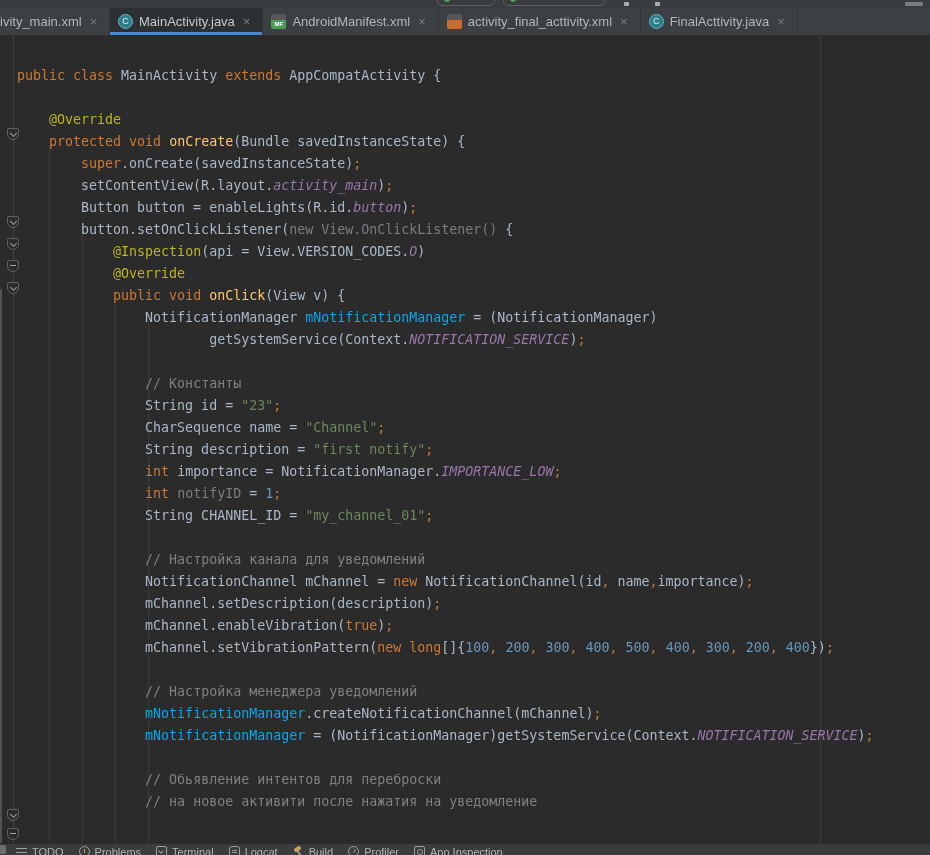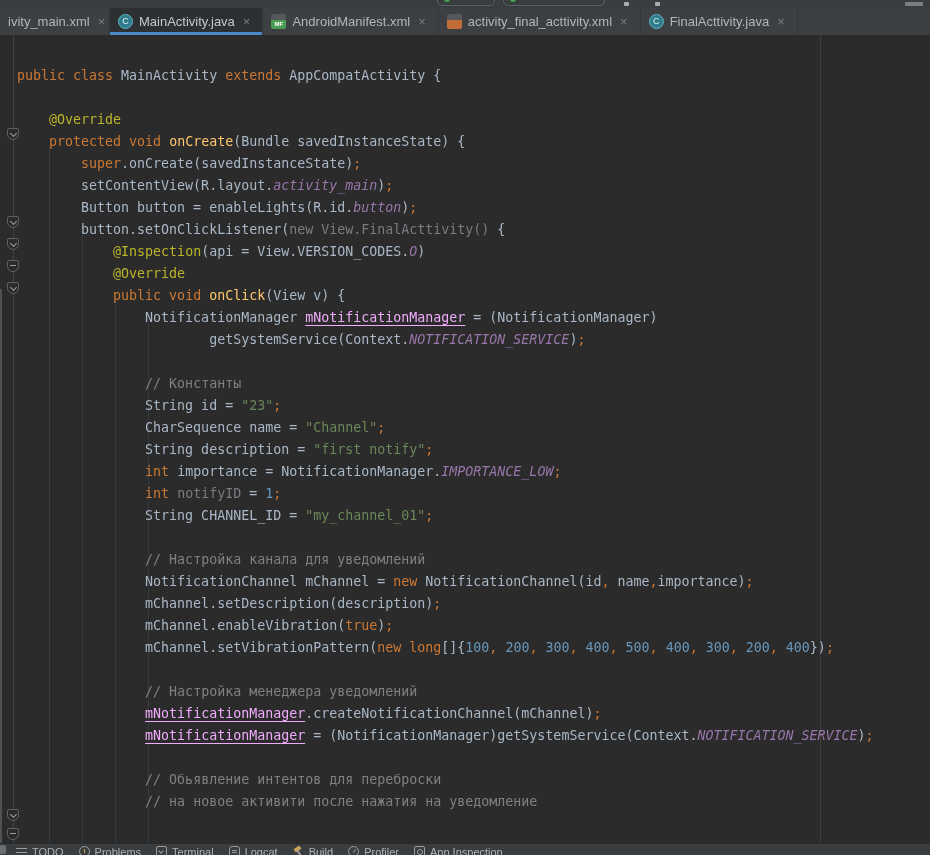--- a/index.html
+++ b/index.html
@@ -58,21 +58,21 @@
     font-family:"DejaVu Sans Mono",monospace;font-size:13.3px}
   .tk-p{color:#A9B7C6}
   .tk-k{color:#CC7832}
   .tk-m{color:#FFC66D}
   .tk-a{color:#BBB529}
   .tk-s{color:#6A8759}
   .tk-n{color:#6897BB}
   .tk-c{color:#808080}
   .tk-f{color:#9876AA;font-style:italic}
   .tk-g{color:#787D82}
-  .tk-u{color:#f0abfc;text-decoration:underline;text-underline-offset:3px}
+  .tk-u{color:#0ea5e9;text-underline-offset:3px}
   .fold-marker{position:absolute;left:7px;width:12px;height:12px;box-sizing:border-box;
     border:1px solid #5E6163;border-radius:2px 2px 6px 6px;background:#2B2B2B;z-index:3}
   .fold-marker.chevron::after{content:"";position:absolute;left:3px;top:2px;width:4px;height:4px;
     border-right:1px solid #9DA0A2;border-bottom:1px solid #9DA0A2;transform:rotate(45deg)}
   .fold-marker.minus::after{content:"";position:absolute;left:2px;top:4px;width:6px;height:1px;background:#9DA0A2}
 
   
   .bottom-bar{position:absolute;left:0;top:843px;width:930px;height:14px;background:#3A3D3F;
     border-top:1px solid #2A2A2A;z-index:7;display:flex;align-items:flex-start;
     padding:2px 0 0 16px;box-sizing:border-box}
@@ -106,21 +106,21 @@
   <div class="tb-widget w2">
     <span class="gdot"></span>
   </div>
   <span class="ltick t1"></span>
   <span class="ltick t2"></span>
   <span class="ltick t3"></span>
 </div>
 
 <div class="tab-bar">
   <div class="tab first">
-    <span class="tlabel" style="margin-left:8px">ivity_main.xml</span>
+    <span class="tlabel" style="margin-left:0">ivity_main.xml</span>
     <span class="tclose">×</span>
   </div>
   <div class="tab sel">
     <span class="class-icon">
         <span>C</span>
       </span>
     <span class="tlabel">MainActivity.java</span>
     <span class="tclose">×</span>
   </div>
   <div class="tab">
@@ -162,21 +162,21 @@
   <div class="indent-guide g4"></div>
   <div class="wrap-guide"></div>
   <div class="code-wrap">
       <div class="code-line"><span class="tk-k">public class</span><span class="tk-p"> MainActivity </span><span class="tk-k">extends</span><span class="tk-p"> AppCompatActivity {</span></div>
       <div class="code-line"></div>
       <div class="code-line"><span class="tk-p">    </span><span class="tk-a">@Override</span></div>
       <div class="code-line"><span class="tk-p">    </span><span class="tk-k">protected void </span><span class="tk-m">onCreate</span><span class="tk-p">(Bundle savedInstanceState) {</span></div>
       <div class="code-line"><span class="tk-p">        </span><span class="tk-k">super</span><span class="tk-p">.onCreate(savedInstanceState)</span><span class="tk-k">;</span></div>
       <div class="code-line"><span class="tk-p">        setContentView(R.layout.</span><span class="tk-f">activity_main</span><span class="tk-p">)</span><span class="tk-k">;</span></div>
       <div class="code-line"><span class="tk-p">        Button button = enableLights(R.id.</span><span class="tk-f">button</span><span class="tk-p">)</span><span class="tk-k">;</span></div>
-      <div class="code-line"><span class="tk-p">        button.setOnClickListener(</span><span class="tk-g">new View.FinalActtivity()</span><span class="tk-p"> {</span></div>
+      <div class="code-line"><span class="tk-p">        button.setOnClickListener(</span><span class="tk-g">new View.OnClickListener()</span><span class="tk-p"> {</span></div>
       <div class="code-line"><span class="tk-p">            </span><span class="tk-a">@Inspection</span><span class="tk-p">(api = View.VERSION_CODES.</span><span class="tk-f">O</span><span class="tk-p">)</span></div>
       <div class="code-line"><span class="tk-p">            </span><span class="tk-a">@Override</span></div>
       <div class="code-line"><span class="tk-p">            </span><span class="tk-k">public void </span><span class="tk-m">onClick</span><span class="tk-p">(View v) {</span></div>
       <div class="code-line"><span class="tk-p">                NotificationManager </span><span class="tk-u">mNotificationManager</span><span class="tk-p"> = (NotificationManager)</span></div>
       <div class="code-line"><span class="tk-p">                        getSystemService(Context.</span><span class="tk-f">NOTIFICATION_SERVICE</span><span class="tk-p">)</span><span class="tk-k">;</span></div>
       <div class="code-line"></div>
       <div class="code-line"><span class="tk-p">                </span><span class="tk-c">// Константы</span></div>
       <div class="code-line"><span class="tk-p">                String id = </span><span class="tk-s">"23"</span><span class="tk-k">;</span></div>
       <div class="code-line"><span class="tk-p">                CharSequence name = </span><span class="tk-s">"Channel"</span><span class="tk-k">;</span></div>
       <div class="code-line"><span class="tk-p">                String description = </span><span class="tk-s">"first notify"</span><span class="tk-k">;</span></div>

